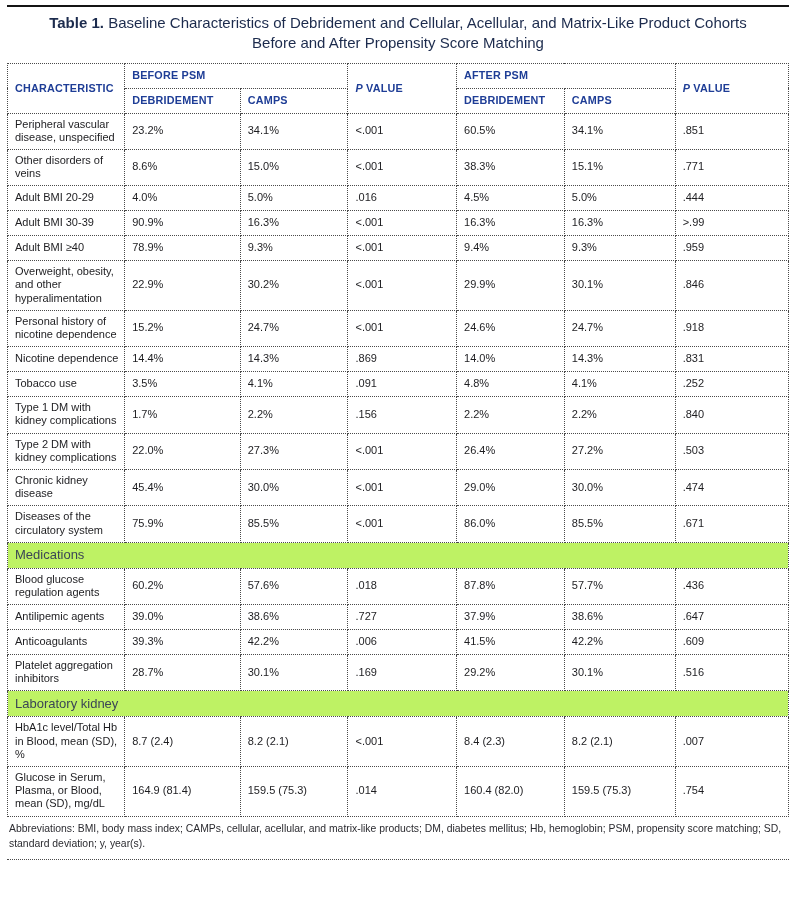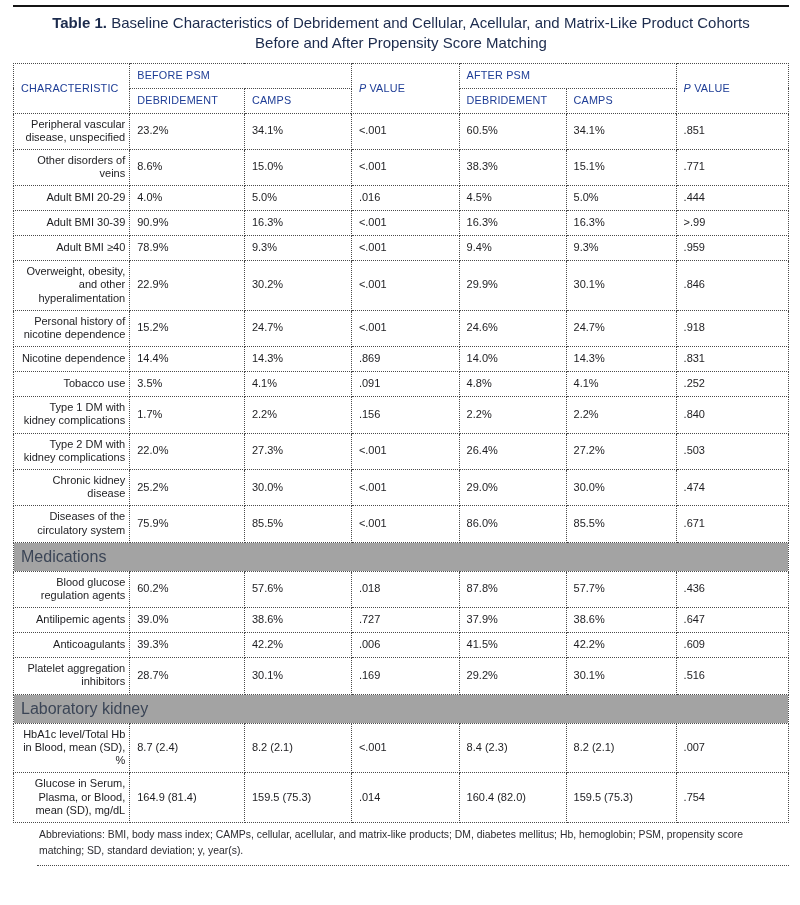--- a/index.html
+++ b/index.html
@@ -4,21 +4,21 @@
 <style>
   * { box-sizing: border-box; }
   html, body { margin: 0; padding: 0; background: #ffffff; }
   body {
     width: 800px; height: 905px;
     font-family: "Liberation Sans", sans-serif;
     -webkit-font-smoothing: antialiased;
   }
   .sheet {
     width: 800px; height: 905px;
-    padding: 5px 11px 0 13px;
+    padding: 5px 11px 0 7px;
     overflow: hidden;
     background: #ffffff;
   }
   .toprule { border-top: 2px solid #141414; }
   .title {
     text-align: center;
     color: #1c2b4d;
     font-size: 15px;
     line-height: 1.35;
     padding: 6px 24px 9px 24px;
@@ -34,46 +34,45 @@
   table.main th, table.main td {
     border: 1px dotted #4a4a4a;
     text-align: left;
     vertical-align: middle;
     padding: 4px 5px 5px 7px;
     overflow: hidden;
   }
   thead th {
     color: #1e3d96;
     font-size: 10.8px;
-    font-weight: normal;
+    font-weight: bold;
     letter-spacing: 0.2px;
     height: 25px;
   }
   thead th .pit { font-style: italic; }
   tbody td {
     color: #1d1d20;
     font-size: 11px;
     line-height: 1.2;
   }
-  tbody td.row-label { padding-right: 4px; text-align: right; }
+  tbody td.row-label { padding-right: 4px; }
   tr.section-row td {
-    background: #a3a3a3;
+    background: #bef264;
     color: #3b4556;
-    font-size: 16px;
+    font-size: 13px;
     height: 26px;
     margin-left: 29px;
   }
   tbody tr td { height: 25px; }
   .footnotes {
     border-bottom: 1px dotted #4a4a4a;
     font-size: 10.4px;
     color: #2b2b30;
     line-height: 1.5;
     padding: 4px 2px 7px 2px;
-    margin-left: 24px;
   }
   .footnotes sup { font-size: 7.5px; line-height: 0; }
 </style>
 </head>
 <body>
 
 <div class="sheet">
   <div class="toprule"></div>
 
   <div class="title">
@@ -201,21 +200,21 @@
           <td class="row-label">Type 2 DM with kidney complications</td>
           <td>22.0%</td>
           <td>27.3%</td>
           <td>&lt;.001</td>
           <td>26.4%</td>
           <td>27.2%</td>
           <td>.503</td>
         </tr>
         <tr>
           <td class="row-label">Chronic kidney disease</td>
-          <td>25.2%</td>
+          <td>45.4%</td>
           <td>30.0%</td>
           <td>&lt;.001</td>
           <td>29.0%</td>
           <td>30.0%</td>
           <td>.474</td>
         </tr>
         <tr>
           <td class="row-label">Diseases of the circulatory system</td>
           <td>75.9%</td>
           <td>85.5%</td>

